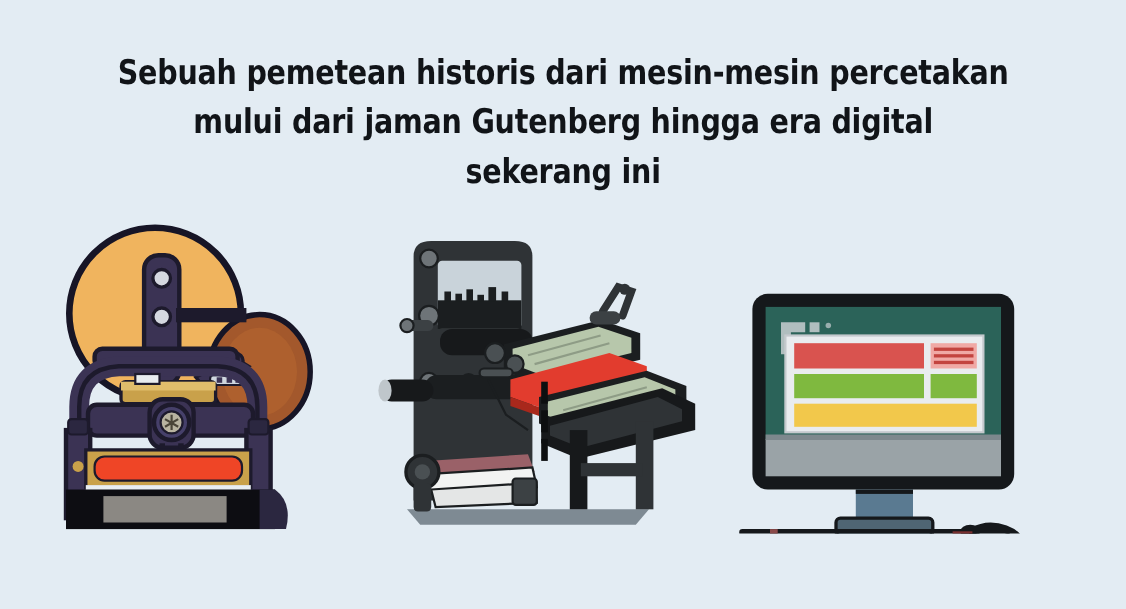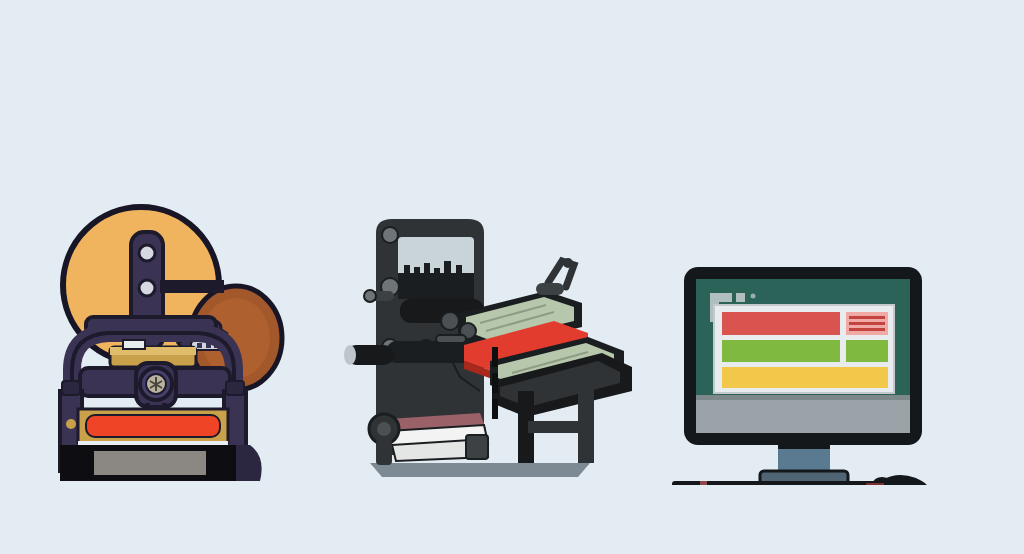--- a/index.html
+++ b/index.html
@@ -57,20 +57,25 @@
     top: 0;
     width: 300px;
     height: 290px;
   }
 </style>
 </head>
 <body>
 
 <div id="stage">
 
+  <div id="title-block">
+    <span class="title-line">Sebuah pemetean historis dari mesin-mesin percetakan</span>
+    <span class="title-line">mului dari jaman Gutenberg hingga era digital</span>
+    <span class="title-line">sekerang ini</span>
+  </div>
 
   <div class="col" id="col-1">
     <svg class="art" viewBox="0 0 300 290">
 
       <circle cx="113" cy="90" r="78" fill="#f0b45e" stroke="#171526" stroke-width="6"></circle>
 
       <ellipse cx="208" cy="143" rx="46" ry="52" fill="#a3582c" stroke="#171526" stroke-width="5"></ellipse>
       <ellipse cx="208" cy="143" rx="34" ry="40" fill="#b3652f" opacity="0.65"></ellipse>
 
       <path d="M150 148 L185 130 L198 138 L160 160 Z" fill="#3b3354" stroke="#1d1a2c" stroke-width="3"></path>

